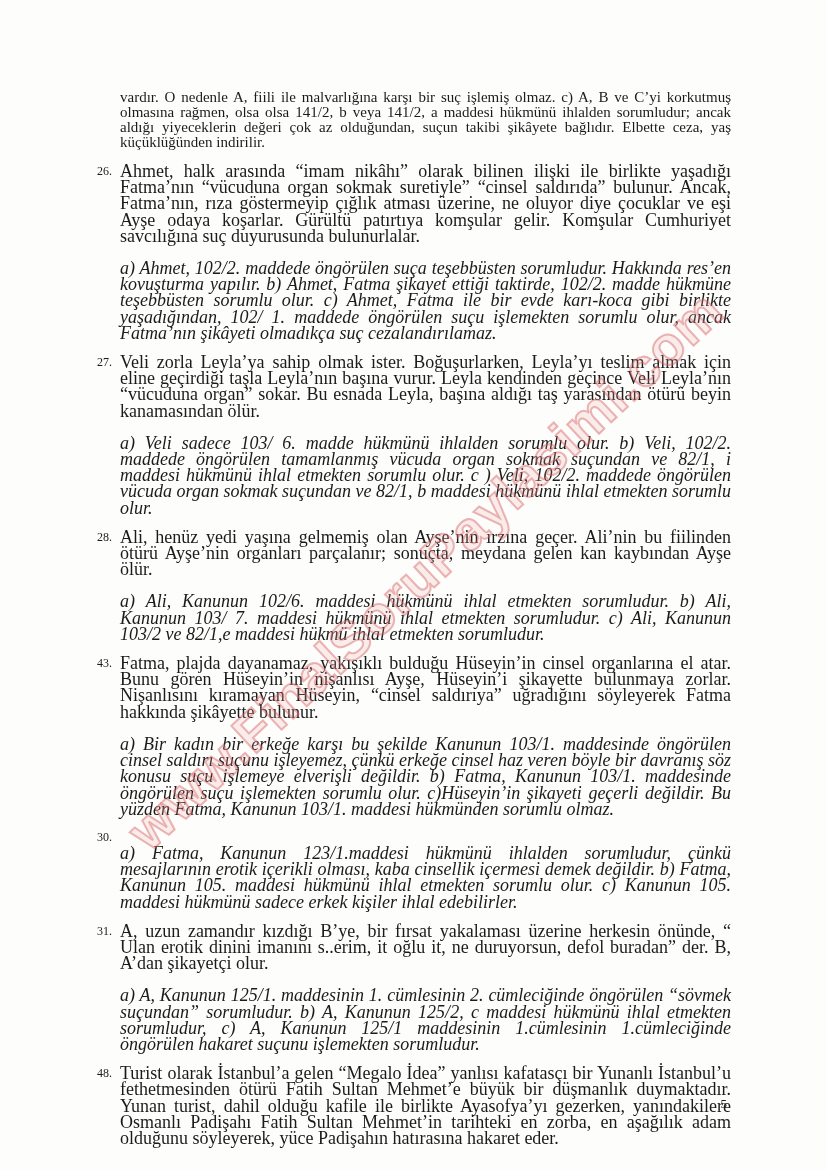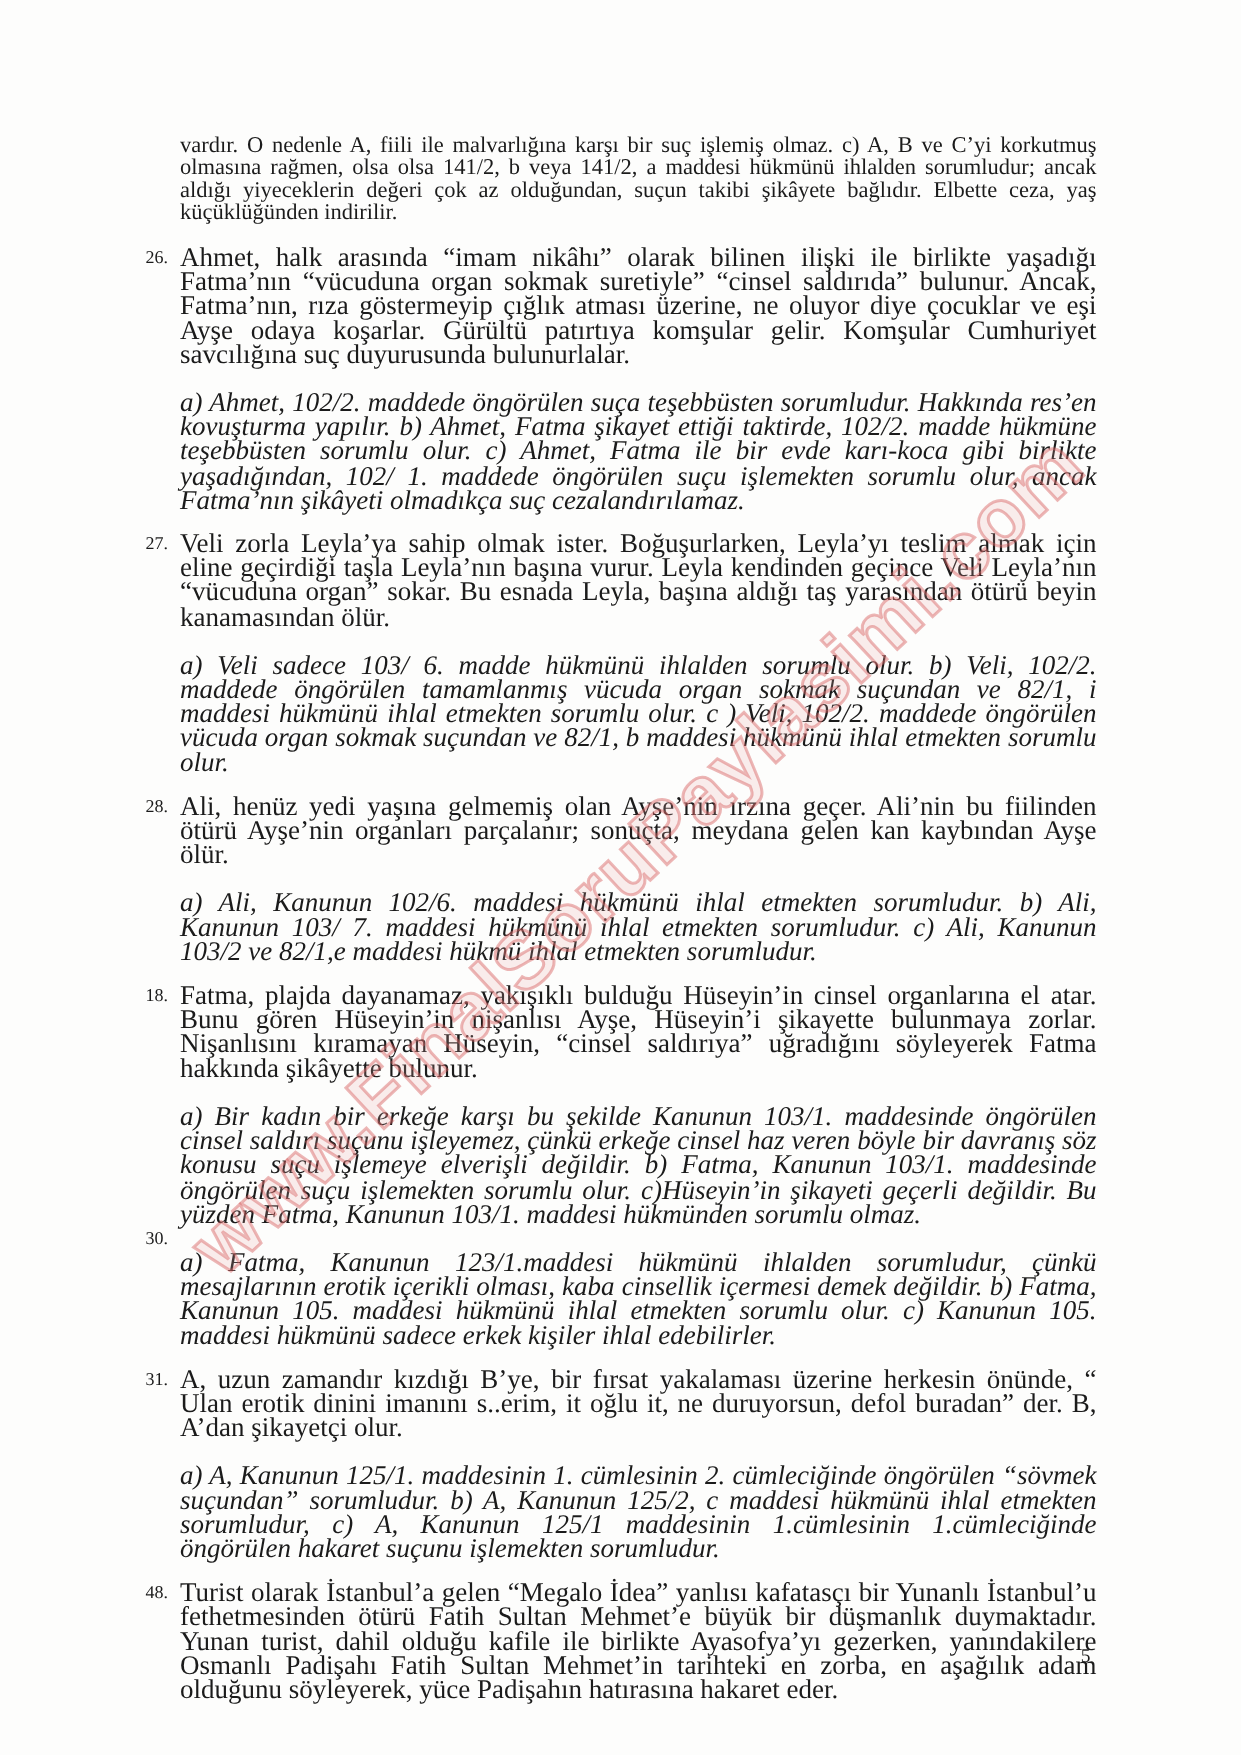--- a/index.html
+++ b/index.html
@@ -19,21 +19,21 @@
   .intro{
     margin:0 0 13px 23px;
     font-size:15px;
     line-height:15px;
     text-align:justify;
   }
   .q{
     display:flex;
     margin-top:13px;
   }
-  .q.tight{ margin-top:0; }
+  .q.tight{ margin-top:12px; }
   .q-num{
     flex:none;
     width:23px;
     font-size:12px;
     line-height:16.2px;
   }
   .q-body{ flex:1; }
   .q-text, .answer{
     font-size:18px;
     line-height:16.2px;
@@ -88,21 +88,21 @@
 
   <div class="q">
     <div class="q-num">28.</div>
     <div class="q-body">
       <p class="q-text">Ali, henüz yedi yaşına gelmemiş olan Ayşe’nin ırzına geçer. Ali’nin bu fiilinden ötürü Ayşe’nin organları parçalanır; sonuçta, meydana gelen kan kaybından Ayşe ölür.</p>
       <p class="answer">a) Ali, Kanunun 102/6. maddesi hükmünü ihlal etmekten sorumludur. b) Ali, Kanunun 103/ 7. maddesi hükmünü ihlal etmekten sorumludur. c) Ali, Kanunun 103/2 ve 82/1,e maddesi hükmü ihlal etmekten sorumludur.</p>
     </div>
   </div>
 
   <div class="q">
-    <div class="q-num">18.</div>
+    <div class="q-num">43.</div>
     <div class="q-body">
       <p class="q-text">Fatma, plajda dayanamaz,  yakışıklı bulduğu Hüseyin’in cinsel organlarına el atar. Bunu gören Hüseyin’in nişanlısı Ayşe, Hüseyin’i şikayette bulunmaya zorlar. Nişanlısını kıramayan Hüseyin, “cinsel saldırıya” uğradığını söyleyerek Fatma hakkında şikâyette bulunur.</p>
       <p class="answer">a) Bir kadın bir erkeğe karşı bu şekilde Kanunun 103/1. maddesinde öngörülen cinsel saldırı suçunu işleyemez, çünkü erkeğe cinsel haz veren böyle bir davranış söz konusu suçu işlemeye elverişli değildir. b) Fatma, Kanunun 103/1. maddesinde öngörülen suçu işlemekten sorumlu olur. c)Hüseyin’in şikayeti geçerli değildir. Bu yüzden Fatma, Kanunun 103/1. maddesi hükmünden sorumlu olmaz.</p>
     </div>
   </div>
 
   <div class="q tight">
     <div class="q-num">30.</div>
     <div class="q-body">
       <p class="answer">a) Fatma, Kanunun 123/1.maddesi hükmünü ihlalden sorumludur, çünkü mesajlarının erotik içerikli olması, kaba cinsellik içermesi demek değildir. b) Fatma, Kanunun 105. maddesi hükmünü ihlal etmekten sorumlu olur. c) Kanunun 105. maddesi hükmünü sadece erkek kişiler ihlal edebilirler.</p>

